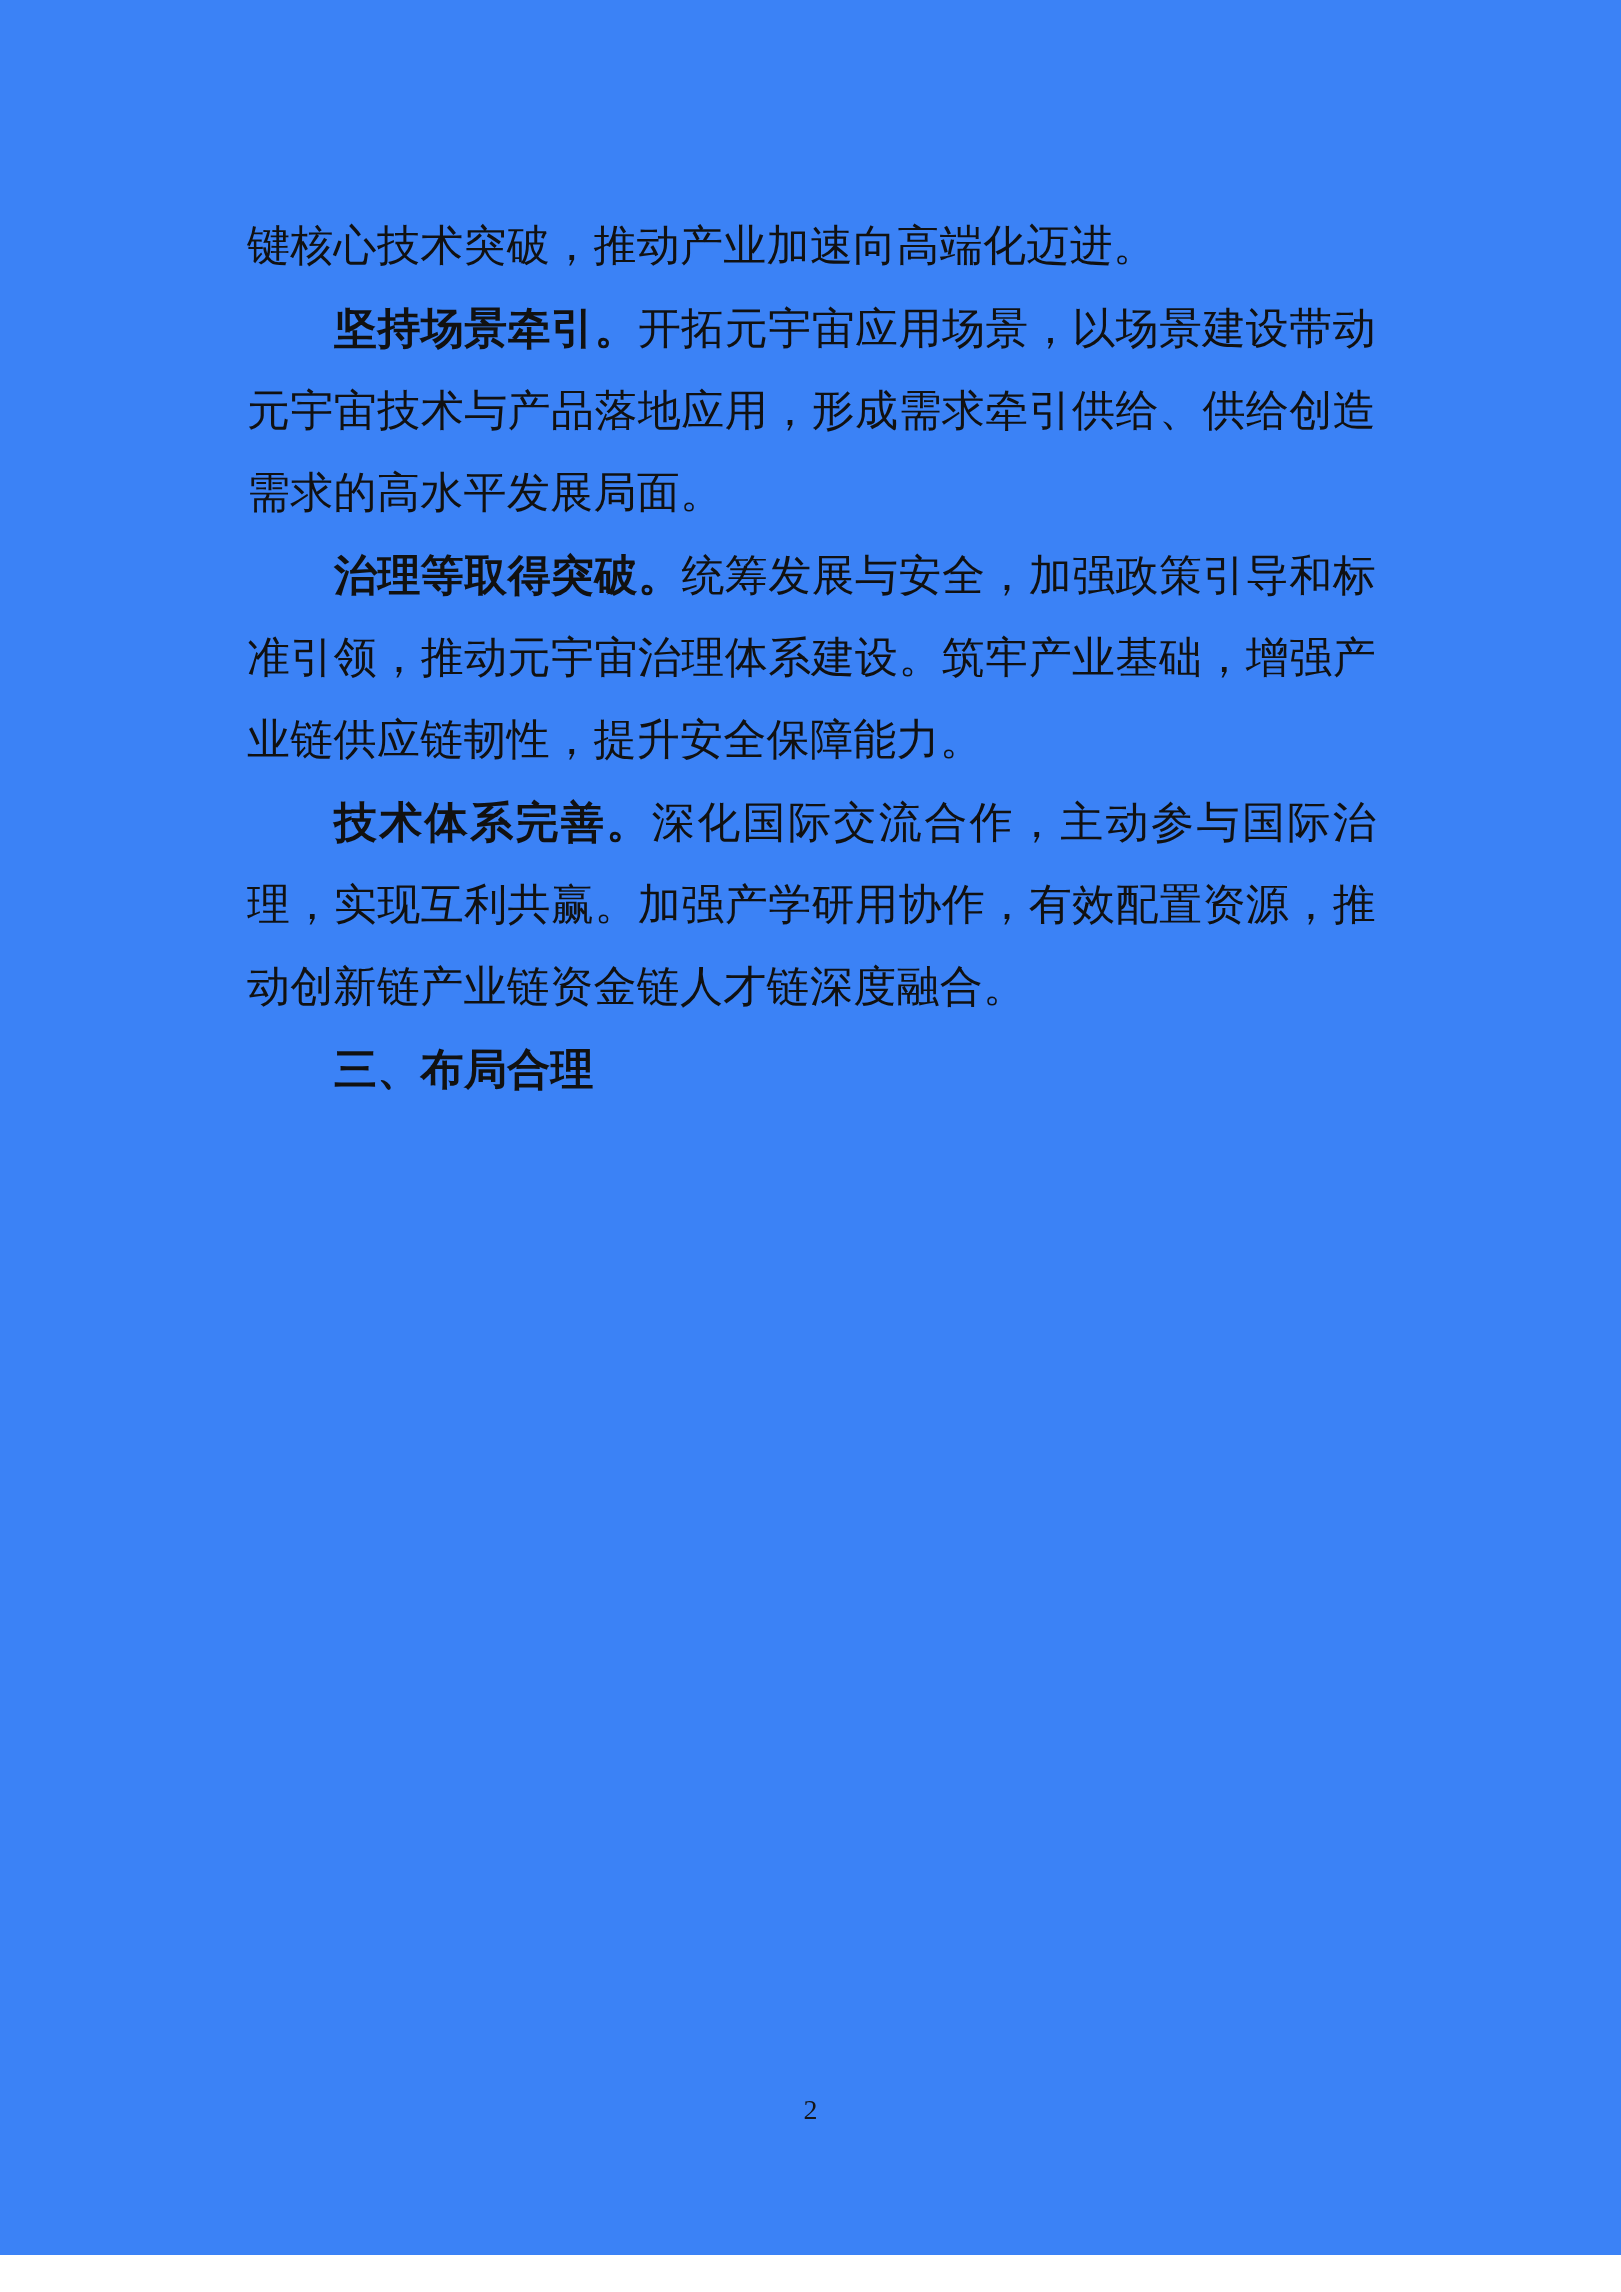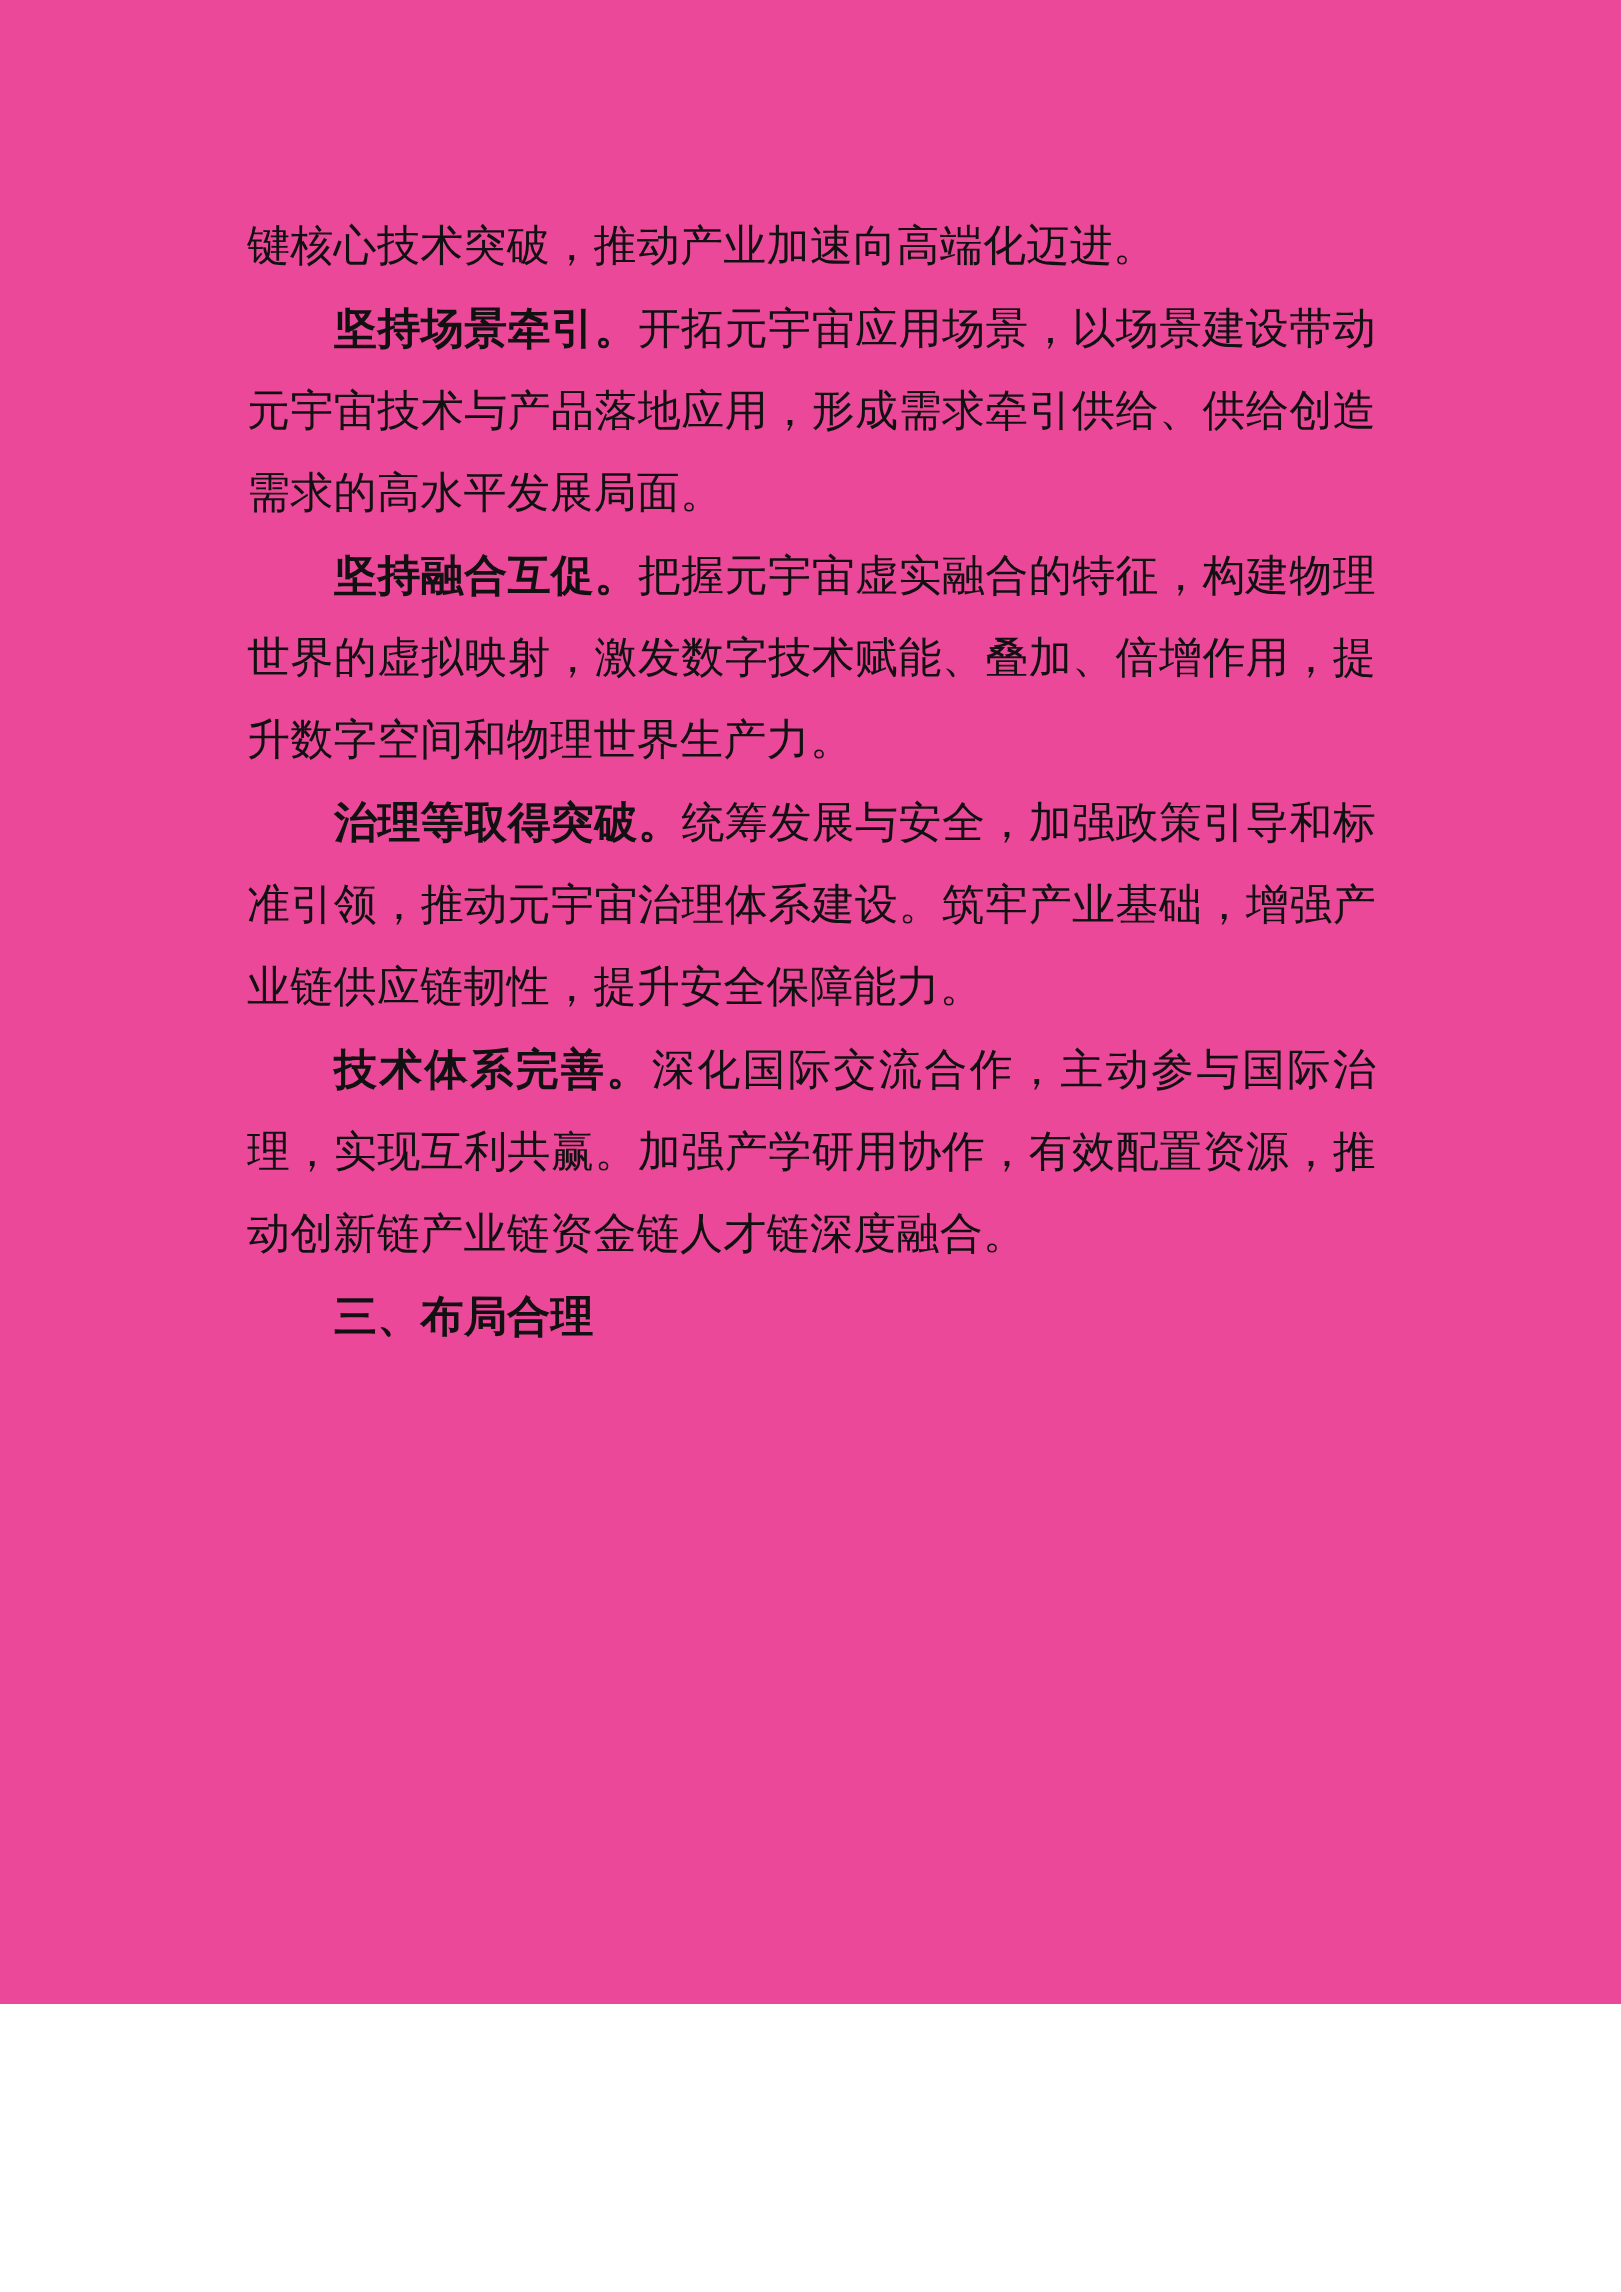--- a/index.html
+++ b/index.html
@@ -3,22 +3,22 @@
 <meta charset="utf-8">
 <style>
   html, body {
     margin: 0;
     padding: 0;
     background: #ffffff;
   }
   .page {
     position: relative;
     width: 1621px;
-    height: 2004px;
-    background: #ec4899;
+    height: 2255px;
+    background: #3b82f6;
     overflow: hidden;
     color: #111111;
     font-family: "Liberation Serif", "DejaVu Serif", serif;
   }
   .content {
     position: absolute;
     left: 247px;
     top: 205px;
     width: 1129px;
     font-size: 43px;
@@ -60,20 +60,19 @@
     font-family: "Liberation Serif", "DejaVu Serif", serif;
   }
 </style>
 </head>
 <body>
 
 <div class="page">
   <div class="content" id="content">
       <p class="continuation">键核心技术突破，推动产业加速向高端化迈进。</p>
       <p class="body"><span class="lead">坚持场景牵引。</span>开拓元宇宙应用场景，以场景建设带动元宇宙技术与产品落地应用，形成需求牵引供给、供给创造需求的高水平发展局面。</p>
-      <p class="body"><span class="lead">坚持融合互促。</span>把握元宇宙虚实融合的特征，构建物理世界的虚拟映射，激发数字技术赋能、叠加、倍增作用，提升数字空间和物理世界生产力。</p>
       <p class="body"><span class="lead">治理等取得突破。</span>统筹发展与安全，加强政策引导和标准引领，推动元宇宙治理体系建设。筑牢产业基础，增强产业链供应链韧性，提升安全保障能力。</p>
       <p class="body"><span class="lead">技术体系完善。</span>深化国际交流合作，主动参与国际治理，实现互利共赢。加强产学研用协作，有效配置资源，推动创新链产业链资金链人才链深度融合。</p>
       <p class="heading">三、布局合理</p>
     </div>
   <div class="pagenum">2</div>
 </div>
 
 
 </body></html>

